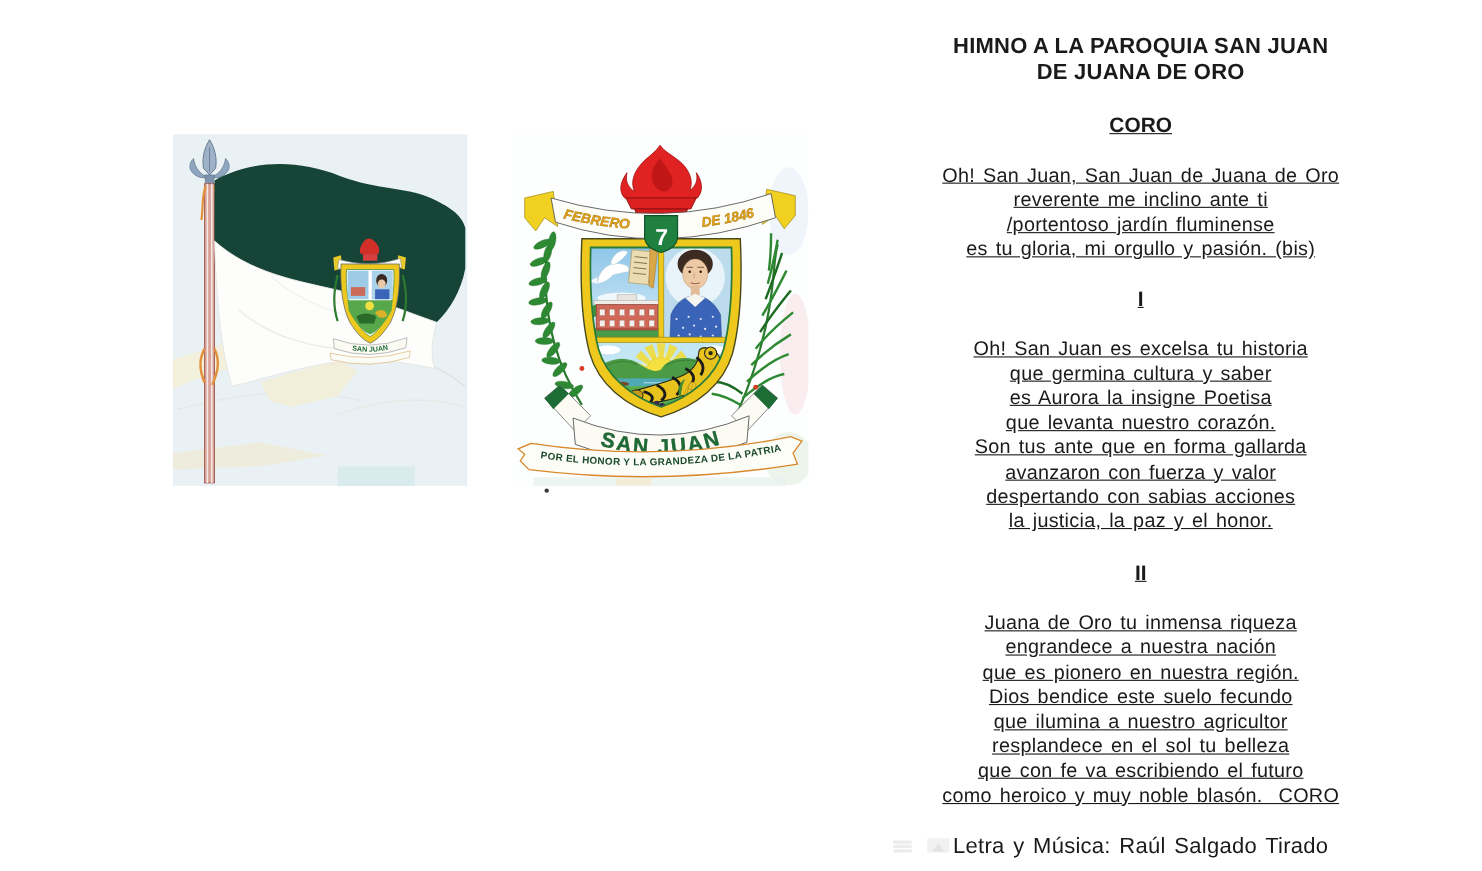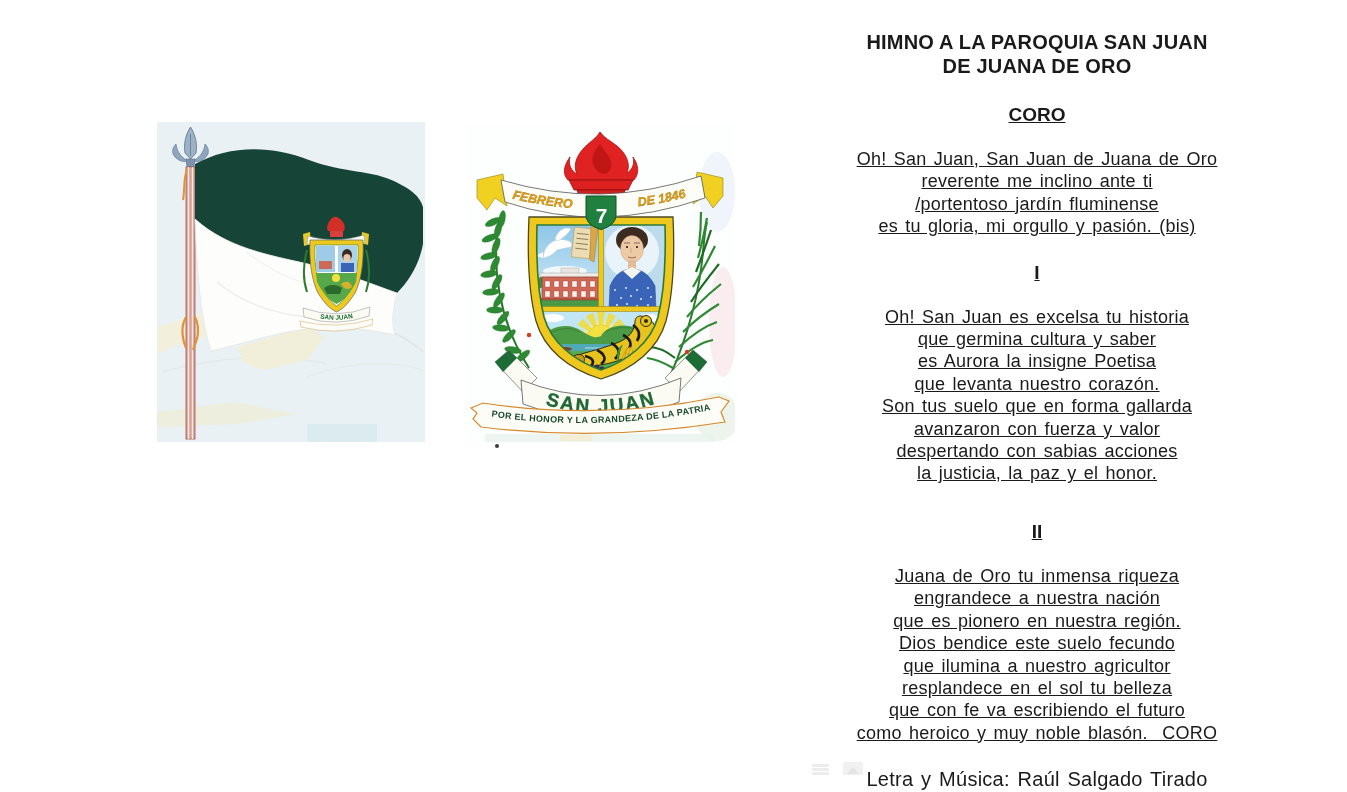--- a/index.html
+++ b/index.html
@@ -7,21 +7,21 @@
         font-family:"Liberation Sans",sans-serif;color:#1a1a1a;}
   .figure{position:absolute;}
   .flag-figure{left:157px;top:122px;width:268px;height:320px;}
   .coa-figure{left:465px;top:122px;width:270px;height:320px;}
   .stray-dot{position:absolute;left:495px;top:444px;width:4px;height:4px;background:#3a3a3a;border-radius:50%;}
   .hymn{position:absolute;left:817px;top:30px;width:440px;text-align:center;}
   .hymn-title{font-weight:700;font-size:20px;line-height:24px;letter-spacing:.2px;margin:0 0 26px 0;}
   .stanza-label{font-weight:700;font-size:19px;line-height:22px;margin:0 0 22px 0;text-decoration:underline;}
   .stanza{margin:0 0 24px 0;}
   .stanza .line{font-size:18px;line-height:22.4px;letter-spacing:.25px;word-spacing:2px;white-space:pre-wrap;text-decoration:underline;}
-  .stanza.v1{margin-bottom:36px;}
+  .stanza.v1{margin-bottom:26px;}
   .stanza.v2{}
   .credit{font-size:20px;line-height:22px;letter-spacing:.25px;word-spacing:2px;}
   .faint-icons{position:absolute;left:812px;top:762px;display:flex;gap:14px;align-items:flex-end;}
   .icon-lines{width:17px;height:11px;display:flex;flex-direction:column;justify-content:space-between;}
   .icon-lines span{display:block;height:3px;background:#ececec;border-radius:1px;}
   .icon-photo{width:20px;height:13px;background:#f1f1f1;border-radius:1px;position:relative;overflow:hidden;}
   .icon-photo::after{content:"";position:absolute;left:4px;bottom:1px;border-left:6px solid transparent;
       border-right:6px solid transparent;border-bottom:7px solid #e4e4e4;}
 </style>
 </head>
@@ -381,21 +381,21 @@
         <div class="line">/portentoso jardín fluminense</div>
         <div class="line">es tu gloria, mi orgullo y pasión. (bis)</div>
       </div>
 
     <div class="stanza-label">I</div>
     <div class="stanza v1">
         <div class="line">Oh! San Juan es excelsa tu historia</div>
         <div class="line">que germina cultura y saber</div>
         <div class="line">es Aurora la insigne Poetisa</div>
         <div class="line">que levanta nuestro corazón.</div>
-        <div class="line">Son tus suelo que en forma gallarda</div>
+        <div class="line">Son tus ante que en forma gallarda</div>
         <div class="line">avanzaron con fuerza y valor</div>
         <div class="line">despertando con sabias acciones</div>
         <div class="line">la justicia, la paz y el honor.</div>
       </div>
 
     <div class="stanza-label">II</div>
     <div class="stanza v2">
         <div class="line">Juana de Oro tu inmensa riqueza</div>
         <div class="line">engrandece a nuestra nación</div>
         <div class="line">que es pionero en nuestra región.</div>

